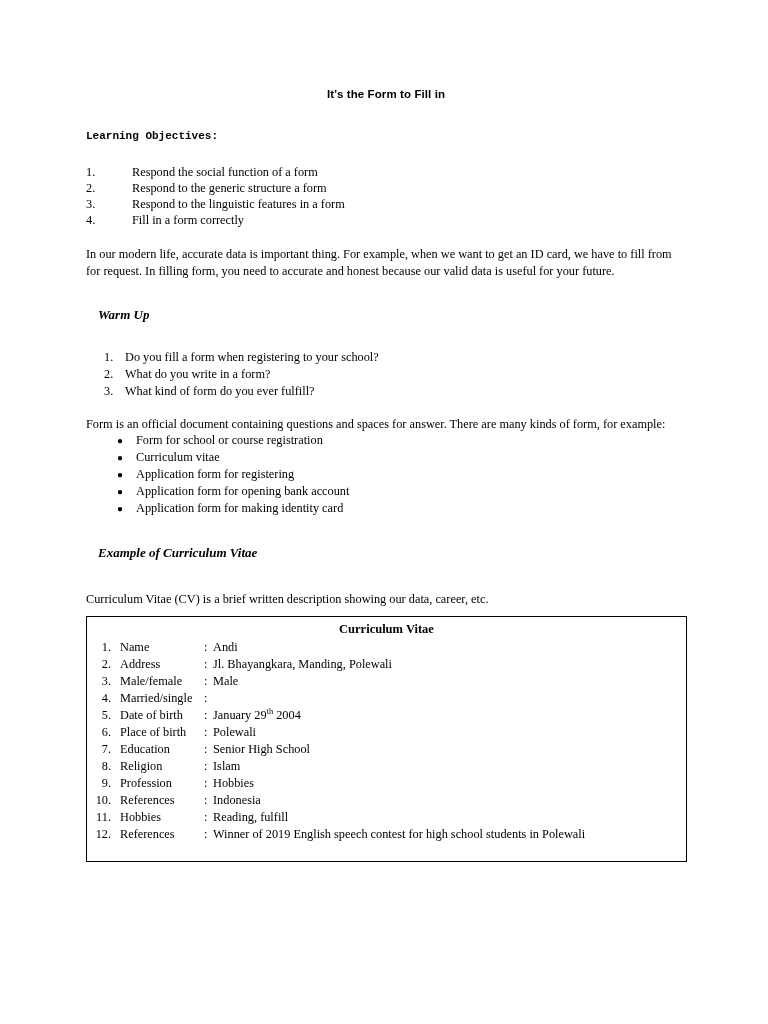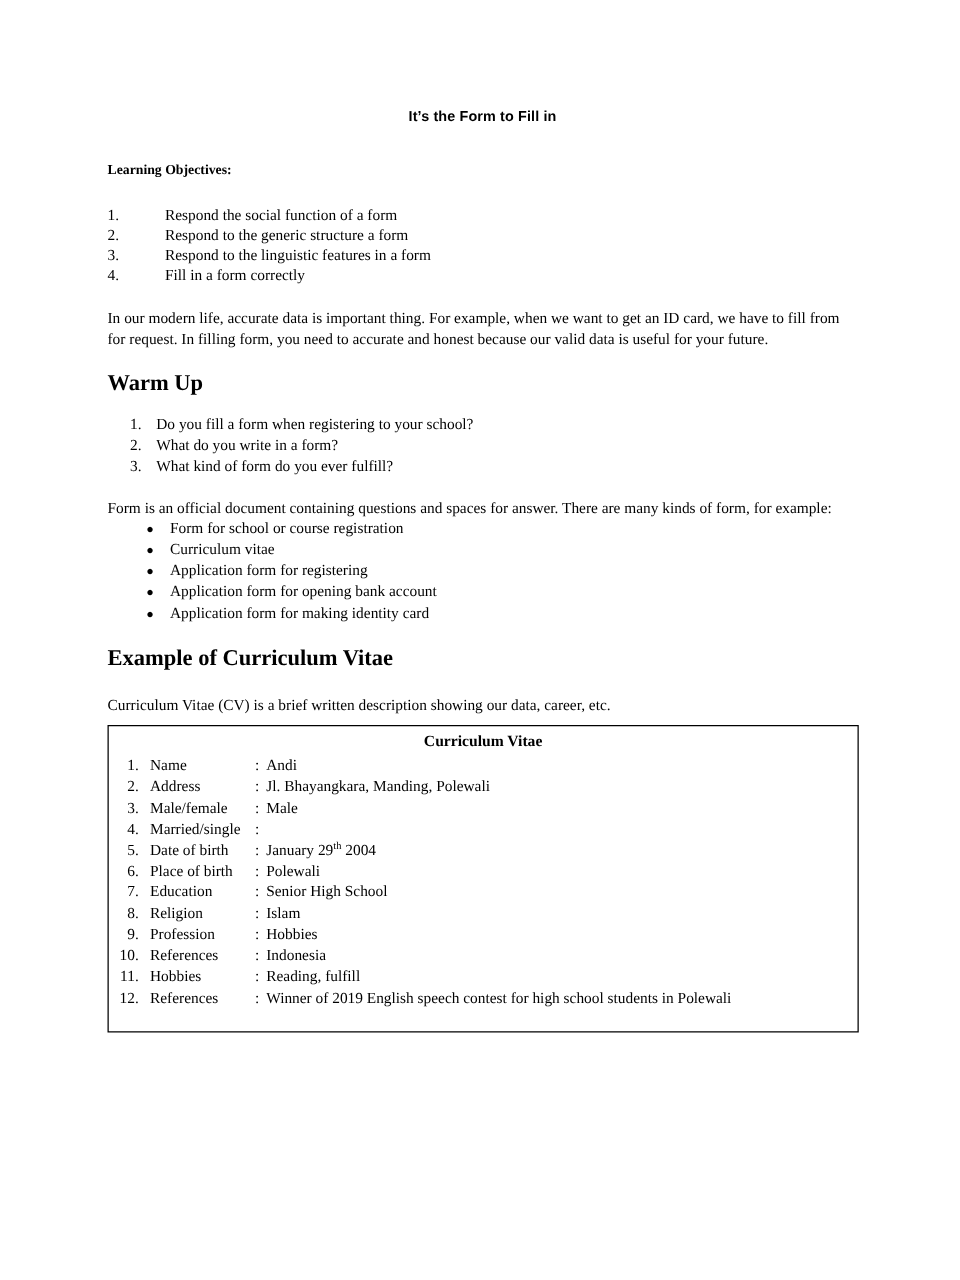--- a/index.html
+++ b/index.html
@@ -35,34 +35,35 @@
     font-weight: bold;
     font-size: 11.5px;
     text-align: center;
     letter-spacing: 0.1px;
     margin: 0 0 28px 0;
     line-height: 1.2;
   }
 
   
   .h-sans {
-    font-family: Liberation Serif, serif;
+    font-family: Liberation Mono, monospace;
     font-weight: bold;
     font-size: 11px;
     margin: 0;
     line-height: 1.25;
   }
 
   
   .h-serif {
     font-family: "Liberation Serif", "DejaVu Serif", serif;
     font-weight: bold;
-    font-size: 18px;
-    margin: 0;
+    font-size: 13px;
+    margin: 12px;
     line-height: 1.25;
+    font-style: italic;
   }
 
   
   .para {
     font-size: 12.3px;
     line-height: 1.32;
     margin: 0;
     text-align: left;
   }
 

